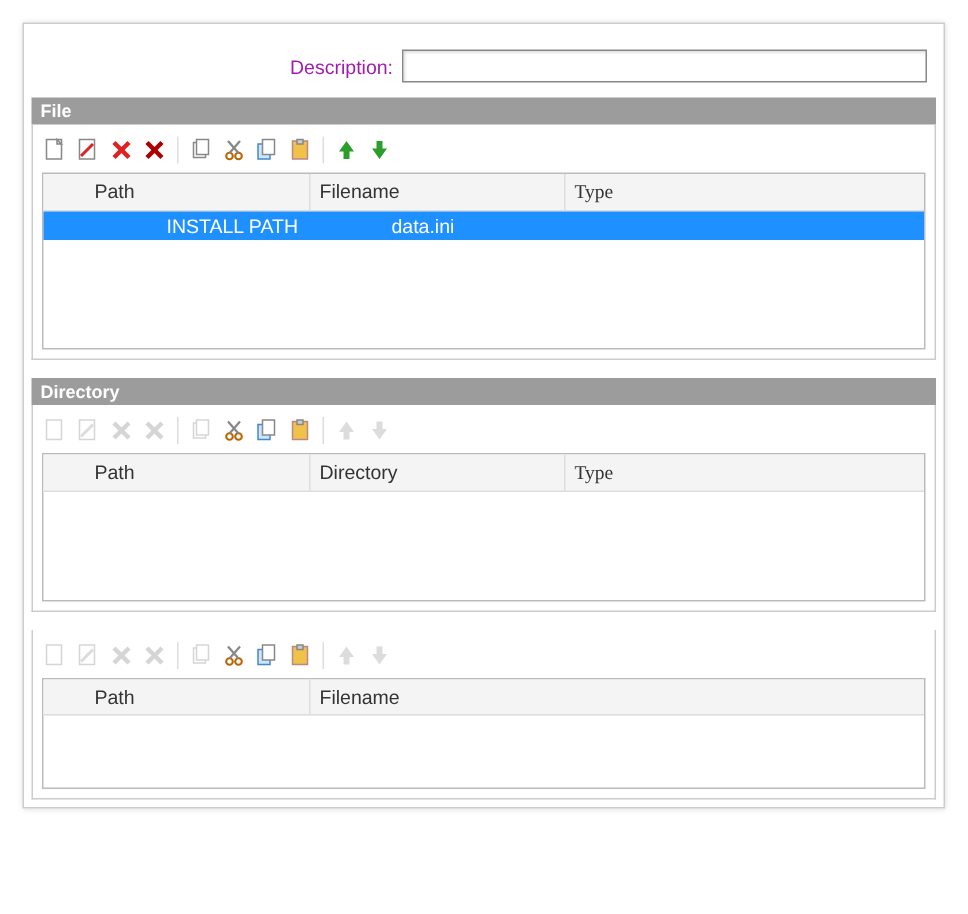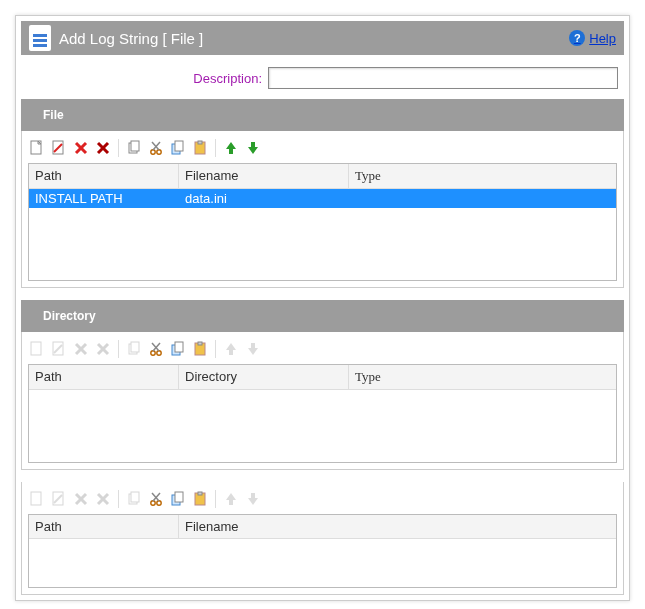--- a/index.html
+++ b/index.html
@@ -73,22 +73,22 @@
     width: 350px; height: 22px; border:1px solid #888;
     box-shadow: inset 1px 1px 2px rgba(0,0,0,0.15);
     padding: 2px 4px; font-size:13px;
   }
 
   .section-header {
     background: #9c9c9c;
     color: #fff;
     font-weight: bold;
     font-size: 12px;
-    padding: 2px 22px;
-    height: 32px;
+    padding: 2px 6px;
+    height: 18px;
     display:flex; align-items:center;
   }
 
   .section-body {
     border-left:1px solid #ccc;
     border-right:1px solid #ccc;
     border-bottom:1px solid #ccc;
     padding: 6px;
     margin-bottom: 12px;
   }
@@ -120,42 +120,32 @@
     border-right:1px solid #ddd;
   }
   .grid-body { min-height: 40px; }
   .grid-row {
     display:flex;
   }
   .grid-row .cell {
     padding:2px 6px; font-size:13px;
     white-space:nowrap; overflow:hidden;
   }
-  .grid-row.selected { background:#1e90ff; color:#fff; }
-  .col-path { width:150px; }
+  .grid-row.selected { background:#1e90ff; color:#fff;padding-left:48px; }
+  .col-path { width:150px;margin-left:28px; }
   .col-file { width:170px; }
   .col-type { width:220px;font-family:Liberation Serif, serif; }
   .grid-empty { height: 72px; }
   .grid-empty-sm { height: 48px; }
 </style>
 </head>
 <body>
 
 <div class="panel">
 
-  <div class="titlebar">
-    <span class="doc-icon">
-        <span></span>
-      </span>
-    <span class="title">Add Log String [ File ]</span>
-    <a class="help" href="#">
-      <span class="help-icon">?</span>
-      <span>Help</span>
-    </a>
-  </div>
 
   <div class="desc-row">
     <label>Description:</label>
     <input type="text" value="" style="">
   </div>
 
   <div class="section-header">
     <span>File</span>
   </div>
   <div class="section-body">

